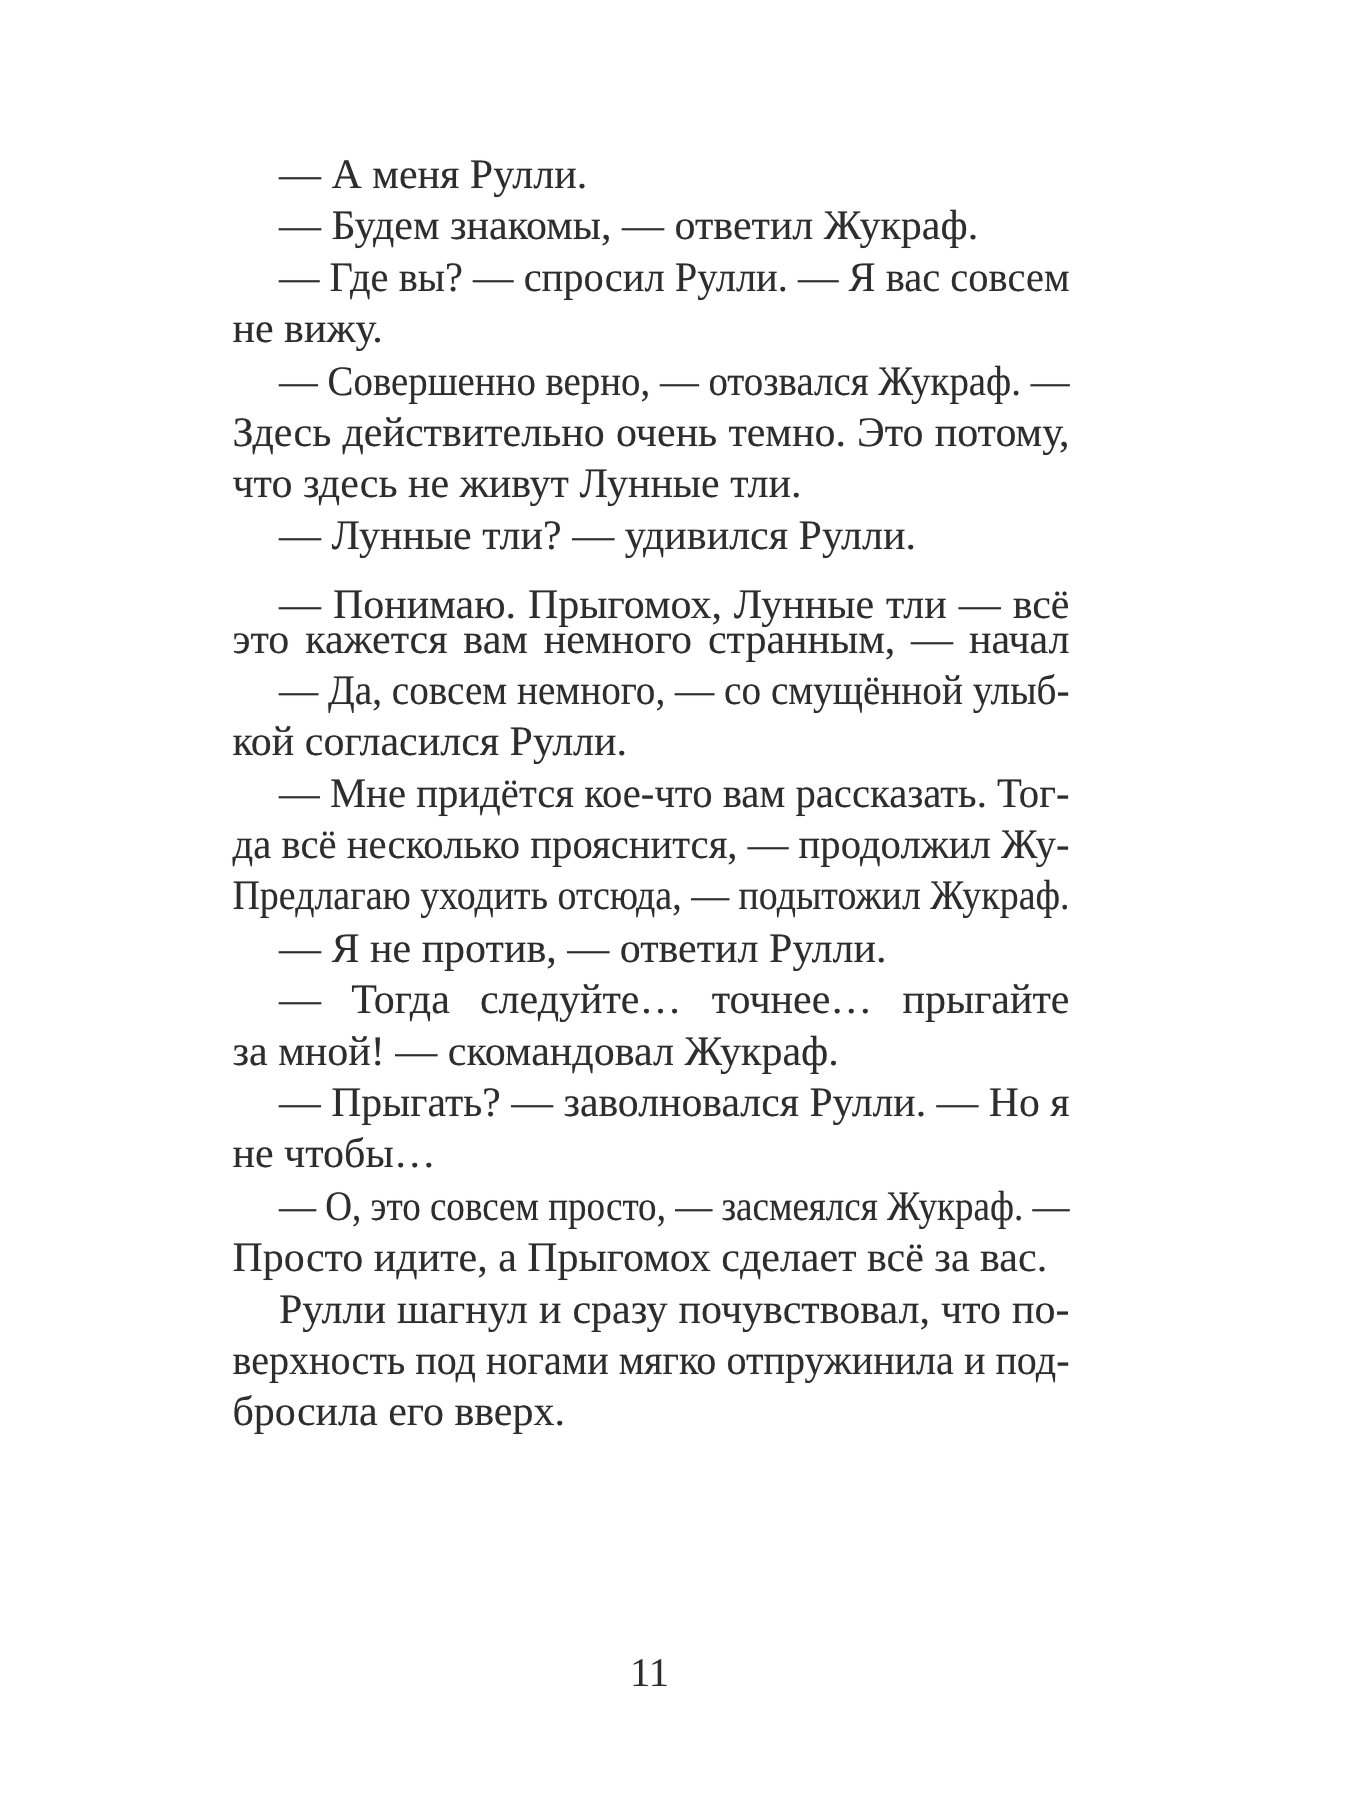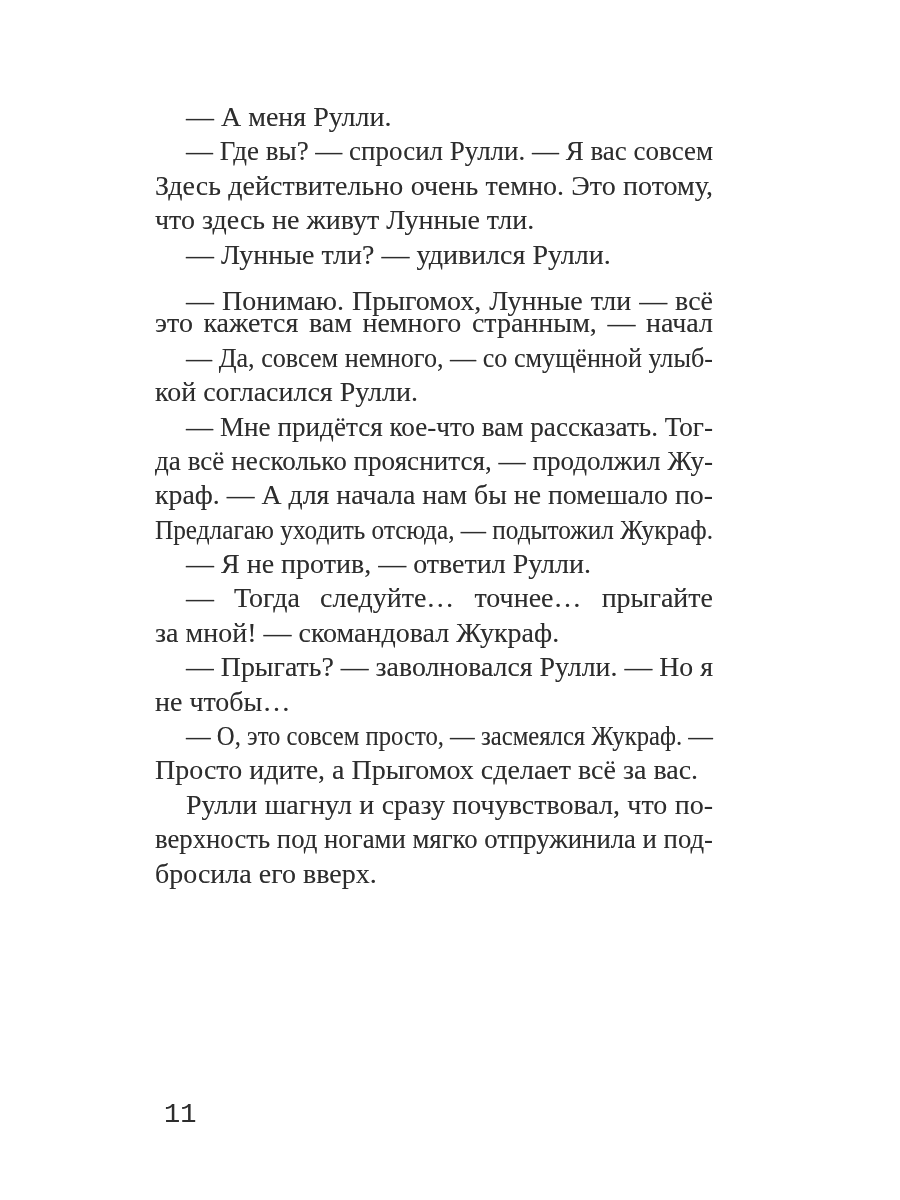--- a/index.html
+++ b/index.html
@@ -32,62 +32,65 @@
     overflow: visible;
   }
   .line.ind { padding-left: 31px; }
   .line span {
     display: inline-block;
     transform-origin: 0 50%;
     white-space: nowrap;
   }
   .page-number {
     position: absolute;
-    left: 164px;
+    left: 154px;
     top: 1098px;
     width: 558px;
     height: 34px;
     line-height: 34px;
-    text-align: left;
+    text-align: center;
     font-size: 27px;
     color: #2d2d2d;
     text-shadow: 0 0 0.6px rgba(45,45,45,0.35);
-    font-family: Liberation Mono, monospace;
   }
 </style>
 </head>
 <body>
 
 <div class="book-page">
   <div class="text-block">
       <div class="para">
         <div class="line ind"><span>— А меня Рулли.</span></div>
       </div>
       <div class="para">
-        <div class="line ind"><span style="transform: scaleX(0.96385);">— Где вы? — спросил Рулли. — Я вас совсем</span></div>
+        <div class="line ind"><span>— Будем знакомы, — ответил Жукраф.</span></div>
       </div>
       <div class="para">
+        <div class="line ind"><span style="transform: scaleX(0.96385);">— Где вы? — спросил Рулли. — Я вас совсем</span></div>
+        <div class="line"><span>не вижу.</span></div>
+      </div>
+      <div class="para">
+        <div class="line ind"><span style="transform: scaleX(0.924815);">— Совершенно верно, — отозвался Жукраф. —</span></div>
         <div class="line"><span style="word-spacing: 0.409375px;">Здесь действительно очень темно. Это потому,</span></div>
         <div class="line"><span>что здесь не живут Лунные тли.</span></div>
       </div>
       <div class="para">
         <div class="line ind"><span>— Лунные тли? — удивился Рулли.</span></div>
       </div>
       <div class="para">
         <div class="line ind"><span style="word-spacing: 0.953125px; margin-top: 12px;">— Понимаю. Прыгомох, Лунные тли — всё</span></div>
         <div class="line"><span style="word-spacing: 3.5599px;">это кажется вам немного странным, — начал</span></div>
       </div>
       <div class="para">
         <div class="line ind"><span style="transform: scaleX(0.933595);">— Да, совсем немного, — со смущённой улыб-</span></div>
         <div class="line"><span>кой согласился Рулли.</span></div>
       </div>
       <div class="para">
         <div class="line ind"><span style="transform: scaleX(0.969585);">— Мне придётся кое-что вам рассказать. Тог-</span></div>
         <div class="line"><span style="transform: scaleX(0.968987);">да всё несколько прояснится, — продолжил Жу-</span></div>
-        <div class="line"><span style="transform: scaleX(0.99349);">краф. — А для начала нам бы не помешало по-</span></div>
         <div class="line"><span style="transform: scaleX(0.902137);">Предлагаю уходить отсюда, — подытожил Жукраф.</span></div>
       </div>
       <div class="para">
         <div class="line ind"><span>— Я не против, — ответил Рулли.</span></div>
       </div>
       <div class="para">
         <div class="line ind"><span style="word-spacing: 13.1133px;">— Тогда следуйте… точнее… прыгайте</span></div>
         <div class="line"><span>за мной! — скомандовал Жукраф.</span></div>
       </div>
       <div class="para">

